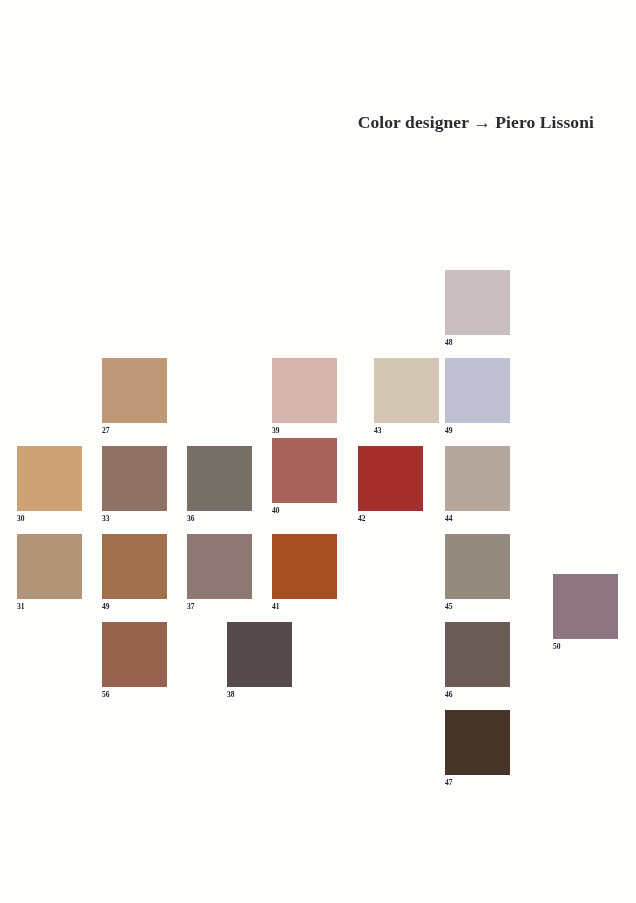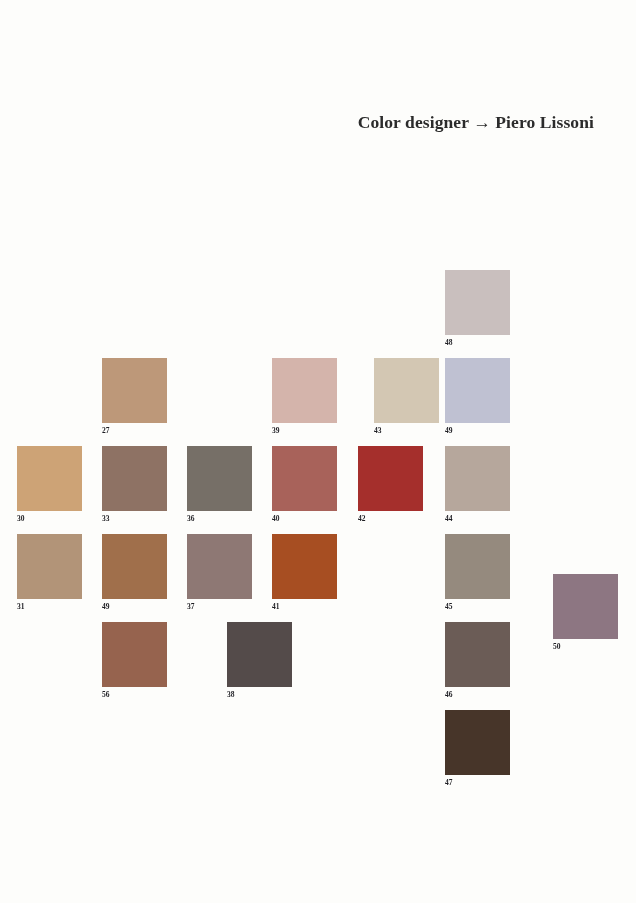--- a/index.html
+++ b/index.html
@@ -99,21 +99,21 @@
         <div class="swatch-label">30</div>
       </div>
       <div class="swatch-cell" style="left: 85px; top: 176px;">
         <div class="swatch-chip" title="#8e7264" style="background: rgb(142, 114, 100);"></div>
         <div class="swatch-label">33</div>
       </div>
       <div class="swatch-cell" style="left: 170px; top: 176px;">
         <div class="swatch-chip" title="#766f67" style="background: rgb(118, 111, 103);"></div>
         <div class="swatch-label">36</div>
       </div>
-      <div class="swatch-cell" style="left: 255px; top: 176px;">
+      <div class="swatch-cell" style="left: 255px; top: 168px;">
         <div class="swatch-chip" title="#a8625a" style="background: rgb(168, 98, 90);"></div>
         <div class="swatch-label">40</div>
       </div>
       <div class="swatch-cell" style="left: 341px; top: 176px;">
         <div class="swatch-chip" title="#a52f2c" style="background: rgb(165, 47, 44);"></div>
         <div class="swatch-label">42</div>
       </div>
       <div class="swatch-cell" style="left: 428px; top: 176px;">
         <div class="swatch-chip" title="#b6a79c" style="background: rgb(182, 167, 156);"></div>
         <div class="swatch-label">44</div>

